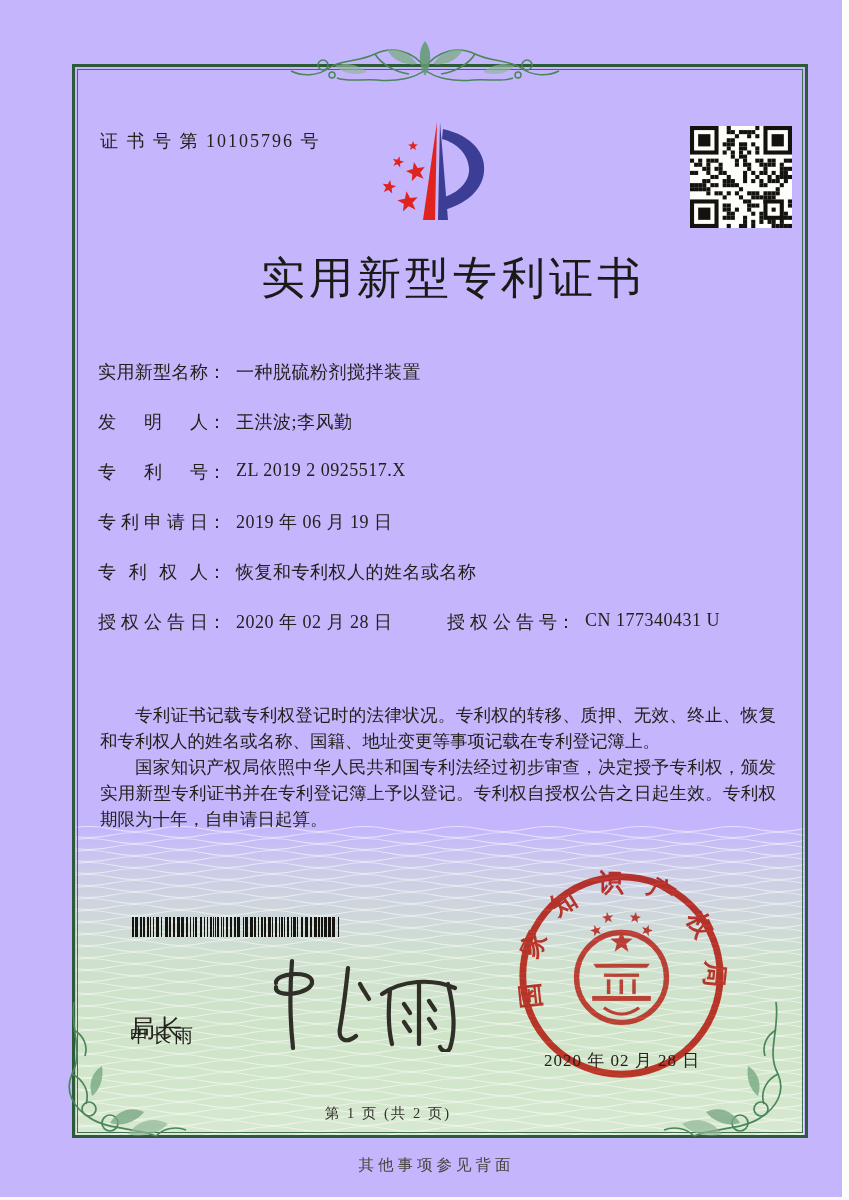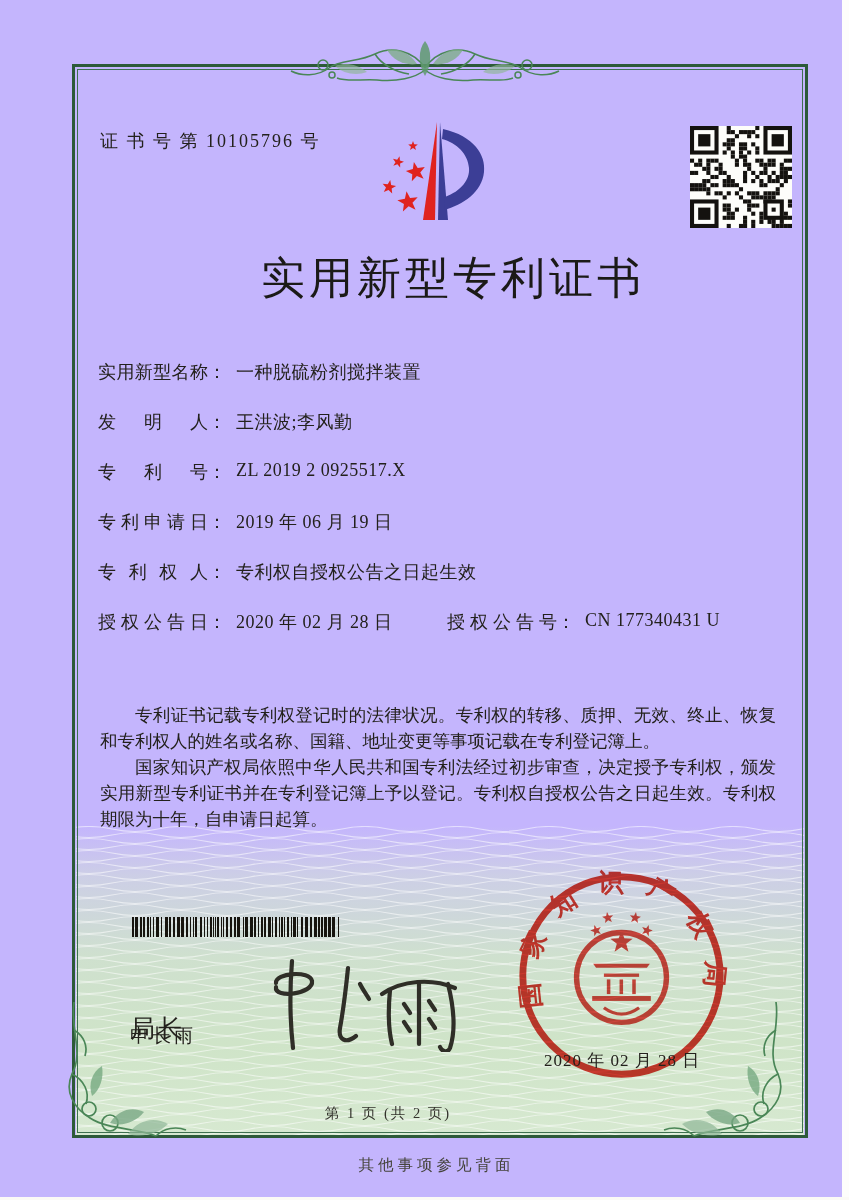--- a/index.html
+++ b/index.html
@@ -397,21 +397,21 @@
     <div class="frow">
       <span class="flabel">发明人</span><span class="fcolon">：</span><span class="fvalue">王洪波;李风勤</span>
     </div>
     <div class="frow">
       <span class="flabel">专利号</span><span class="fcolon">：</span><span class="fvalue">ZL 2019 2 0925517.X</span>
     </div>
     <div class="frow">
       <span class="flabel">专利申请日</span><span class="fcolon">：</span><span class="fvalue">2019 年 06 月 19 日</span>
     </div>
     <div class="frow">
-      <span class="flabel">专利权人</span><span class="fcolon">：</span><span class="fvalue">专利权自授权公告之日起生效</span>
+      <span class="flabel">专利权人</span><span class="fcolon">：</span><span class="fvalue">恢复和专利权人的姓名或名称</span>
     </div>
     <div class="frow">
       <span class="flabel">授权公告日</span><span class="fcolon">：</span><span class="fvalue">2020 年 02 月 28 日</span>
       <span class="grant-col2">
         <span class="flabel">授权公告号</span><span class="fcolon">：</span><span class="fvalue">CN 177340431 U</span>
       </span>
     </div>
   </div>
 
   <div class="paras">

